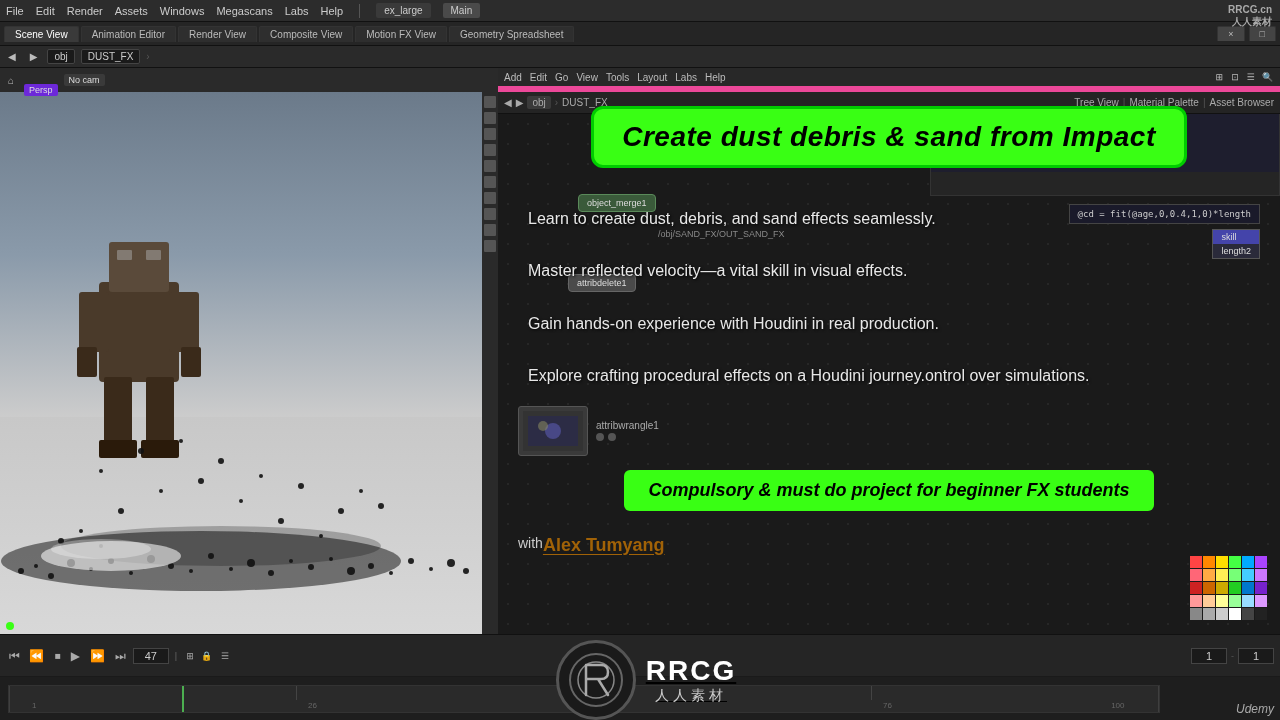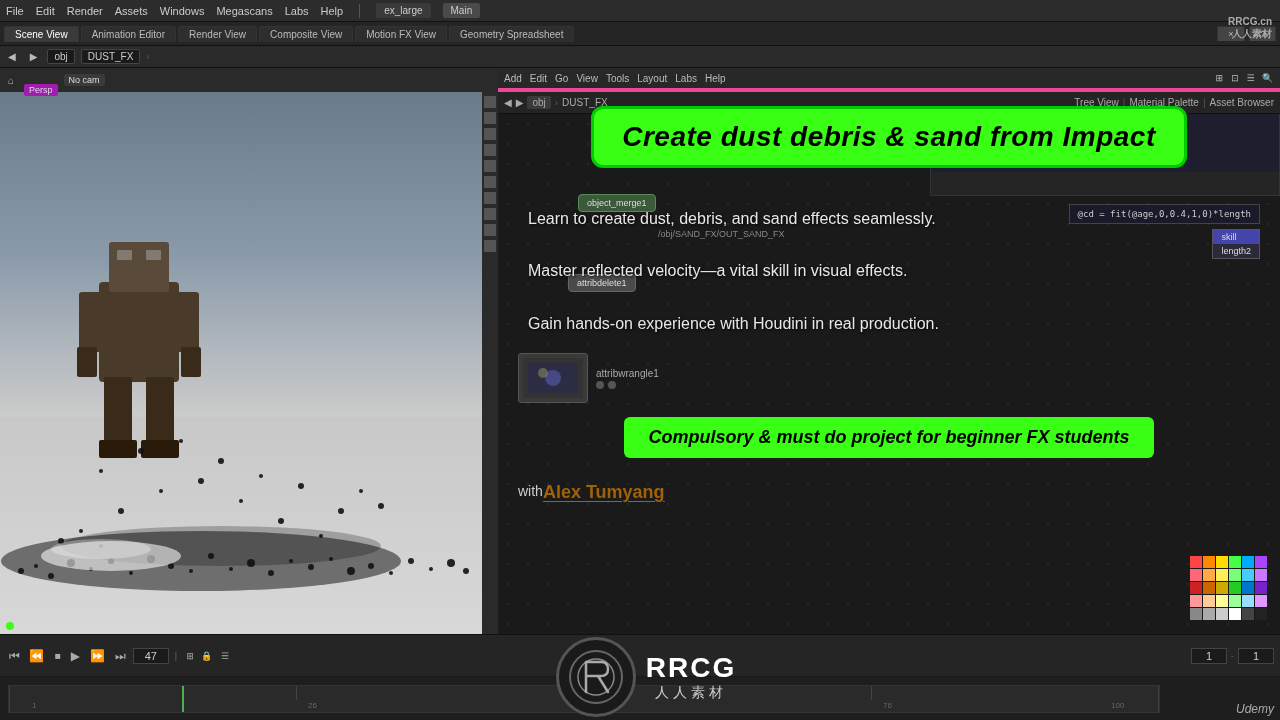--- a/index.html
+++ b/index.html
@@ -45,21 +45,21 @@
       cursor: pointer;
       display: flex;
       align-items: center;
       gap: 4px;
     }
     .menu-tab.active {
       background: #4a4a4a;
     }
     .watermark {
       position: absolute;
-      top: 16px;
+      top: 4px;
       right: 8px;
       color: #fff;
       font-size: 13px;
       font-weight: bold;
       z-index: 200;
     }
     .watermark span {
       color: #aaa;
       font-size: 10px;
       display: block;
@@ -168,21 +168,21 @@
     
     .node-toolbar {
       position: absolute;
       top: 0; left: 0; right: 0;
       height: 24px;
       background: #282828;
       display: flex;
       align-items: center;
       padding: 0 6px;
       gap: 8px;
-      border-bottom: 4px solid #ec4899;
+      border-bottom: 6px solid #ec4899;
       z-index: 10;
     }
     .node-toolbar-btn {
       color: #bbb;
       font-size: 10px;
       cursor: pointer;
     }
 
     
     .breadcrumb-bar {
@@ -430,24 +430,25 @@
       width: 2px;
       background: #4CAF50;
     }
 
     
     .rrcg-logo-area {
       position: absolute;
       bottom: 0; left: 12px; right: 0;
       height: 86px;
       display: flex;
-      align-items: center;
+      align-items: flex-end;
       justify-content: center;
       pointer-events: none;
       z-index: 110;
+      text-decoration: underline;
     }
     .rrcg-logo {
       display: flex;
       align-items: center;
       gap: 10px;
     }
     .rrcg-circle {
       width: 80px;
       height: 80px;
       border-radius: 50%;
@@ -636,21 +637,21 @@
   <span class="toolbar-btn">▶</span>
   <span class="obj-label">obj</span>
   <span class="obj-label">DUST_FX</span>
   <span style="color:#555; font-size:10px;">›</span>
 </div>
 
 <div class="viewport-panel">
 
   <div class="viewport-toolbar">
     <span class="toolbar-btn">⌂</span>
-    <span class="toolbar-btn" style="background:#a21caf; padding:1px 5px; border-radius:2px; font-size:9px; color:#ddd;margin-top:20px;">Persp</span>
+    <span class="toolbar-btn" style="background:#6d28d9; padding:1px 5px; border-radius:2px; font-size:9px; color:#ddd;margin-top:20px;">Persp</span>
     <span class="toolbar-btn" style="background:#3a3a3a; padding:1px 5px; border-radius:2px; font-size:9px; color:#ddd;text-align:right;">No cam</span>
     <span style="flex:1"></span>
   </div>
 
   <div class="viewport-content">
 
     <div style="position:absolute; bottom:0; left:0; right:0; height:40%; background:linear-gradient(180deg, #c8c8c8 0%, #d8d8d8 100%);"></div>
 
     <svg style="position:absolute; bottom:28%; left:8%; width:200px; height:300px;" viewBox="0 0 200 300">
 
@@ -824,20 +825,21 @@
 <div class="promo-overlay">
 
   <div class="headline-box" style="margin-top:50px;">
     <span>Create dust debris &amp; sand from Impact</span>
   </div>
 
   <div class="bullet-list">
     <div class="bullet-item">Learn to create dust, debris, and sand effects seamlessly.</div>
     <div class="bullet-item">Master reflected velocity—a vital skill in visual effects.</div>
     <div class="bullet-item">Gain hands-on experience with Houdini in real production.</div>
+    <div class="bullet-item">Explore crafting procedural effects on a Houdini journey.ontrol over simulations.</div>
   </div>
 
   <div class="node-thumb-area" style="margin-bottom:14px;">
     <div class="node-thumb">
       <svg width="60" height="40" viewBox="0 0 60 40">
         <rect width="60" height="40" fill="#333"></rect>
         <rect x="5" y="5" width="50" height="30" fill="#2a2a4a" opacity="0.8"></rect>
         <circle cx="30" cy="20" r="8" fill="rgba(100,100,200,0.5)"></circle>
         <circle cx="20" cy="15" r="5" fill="rgba(150,150,100,0.5)"></circle>
       </svg>

